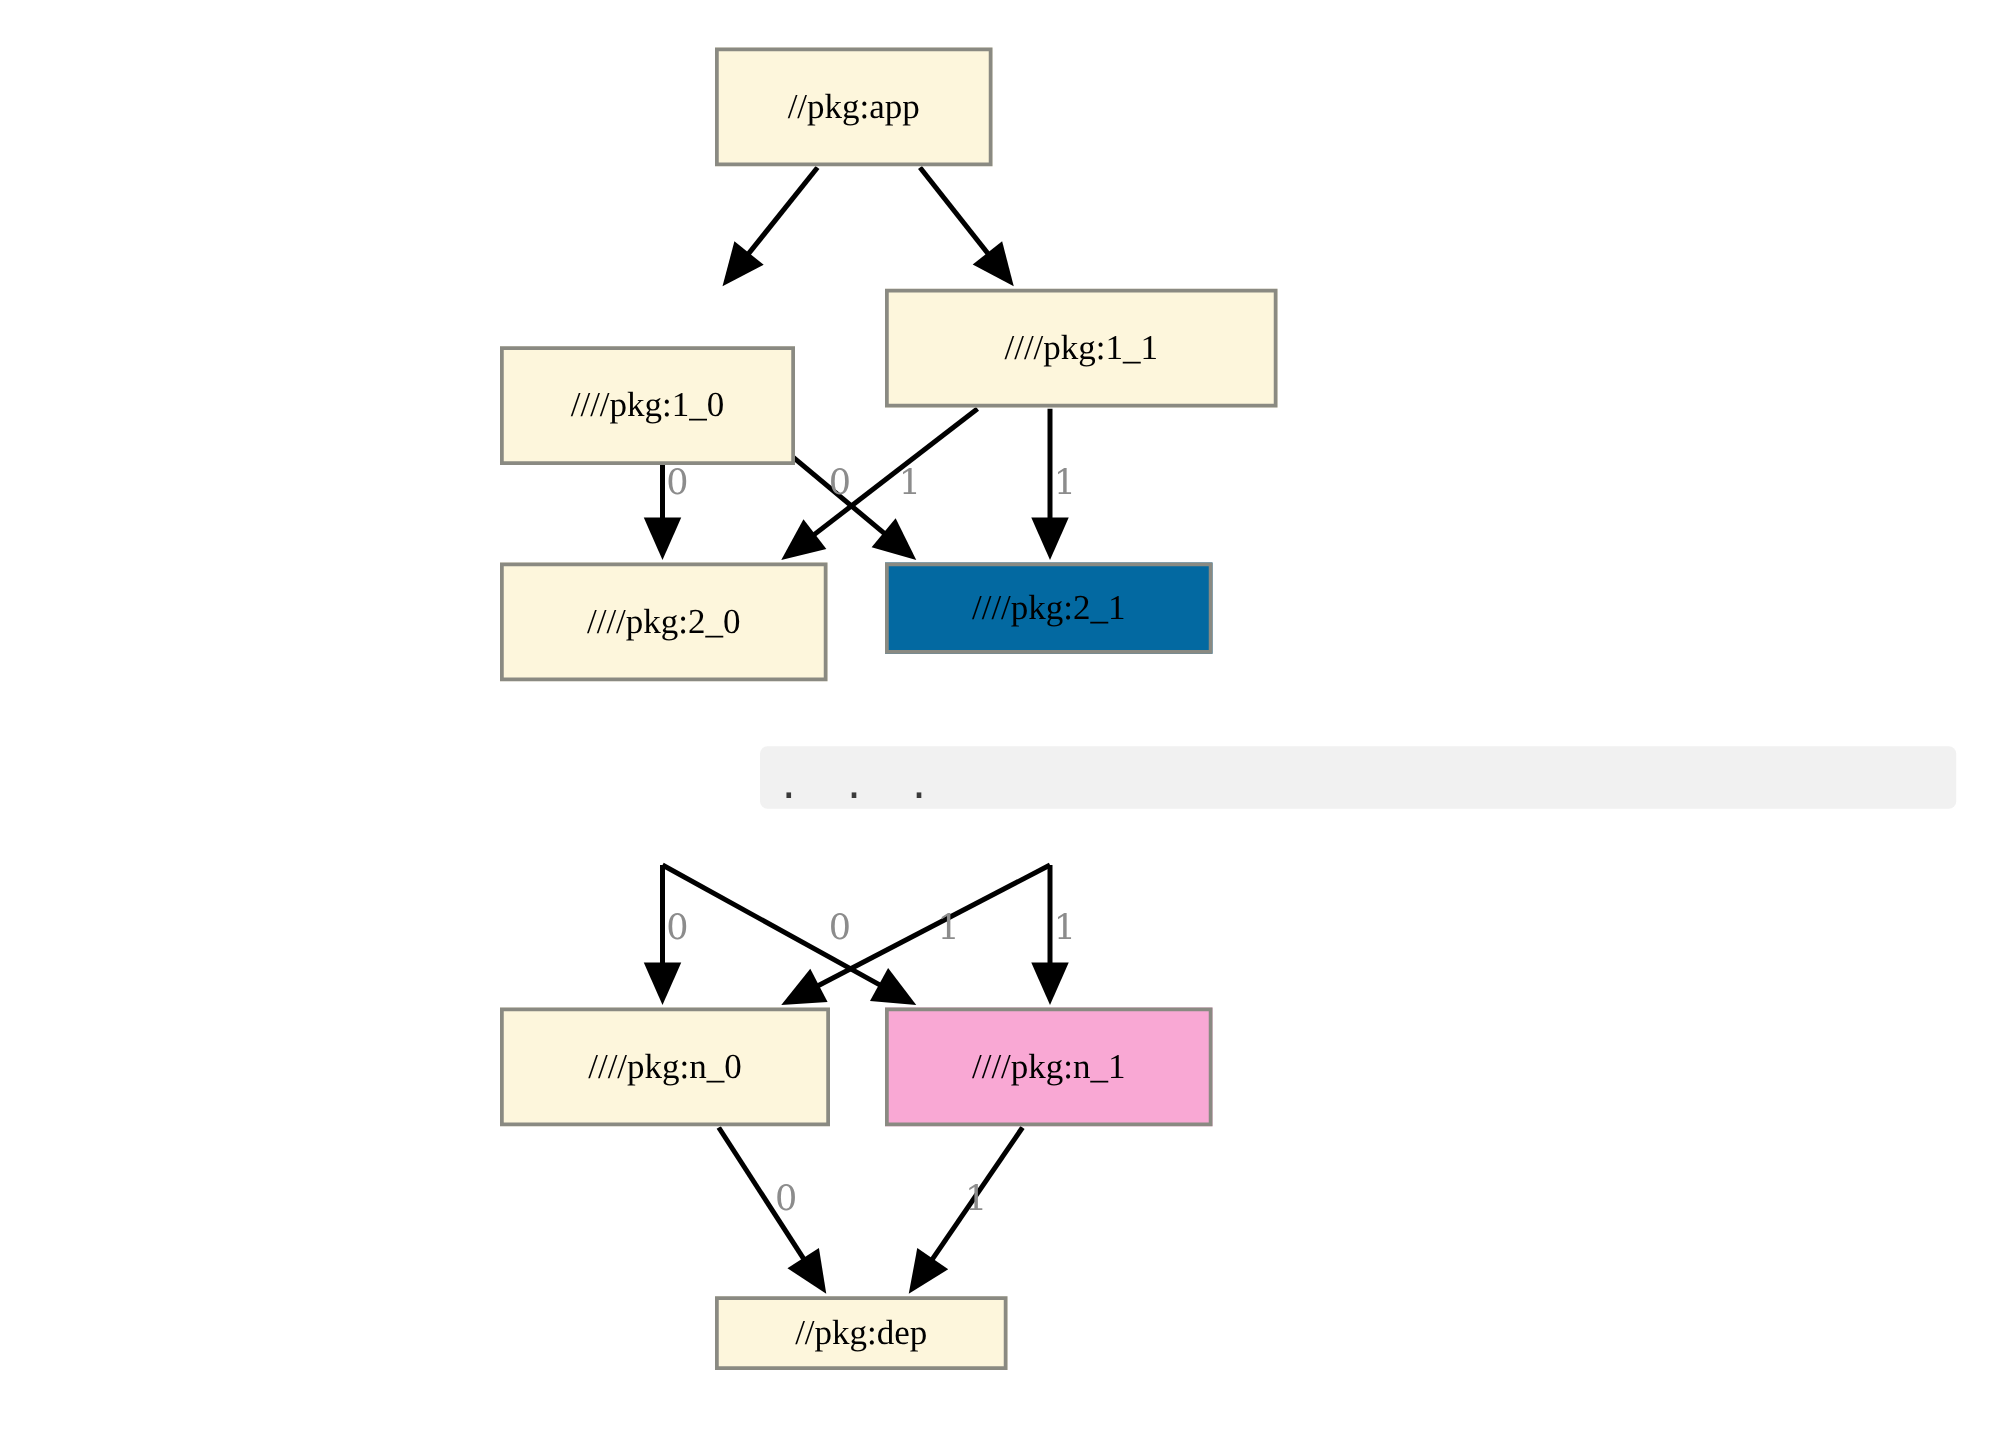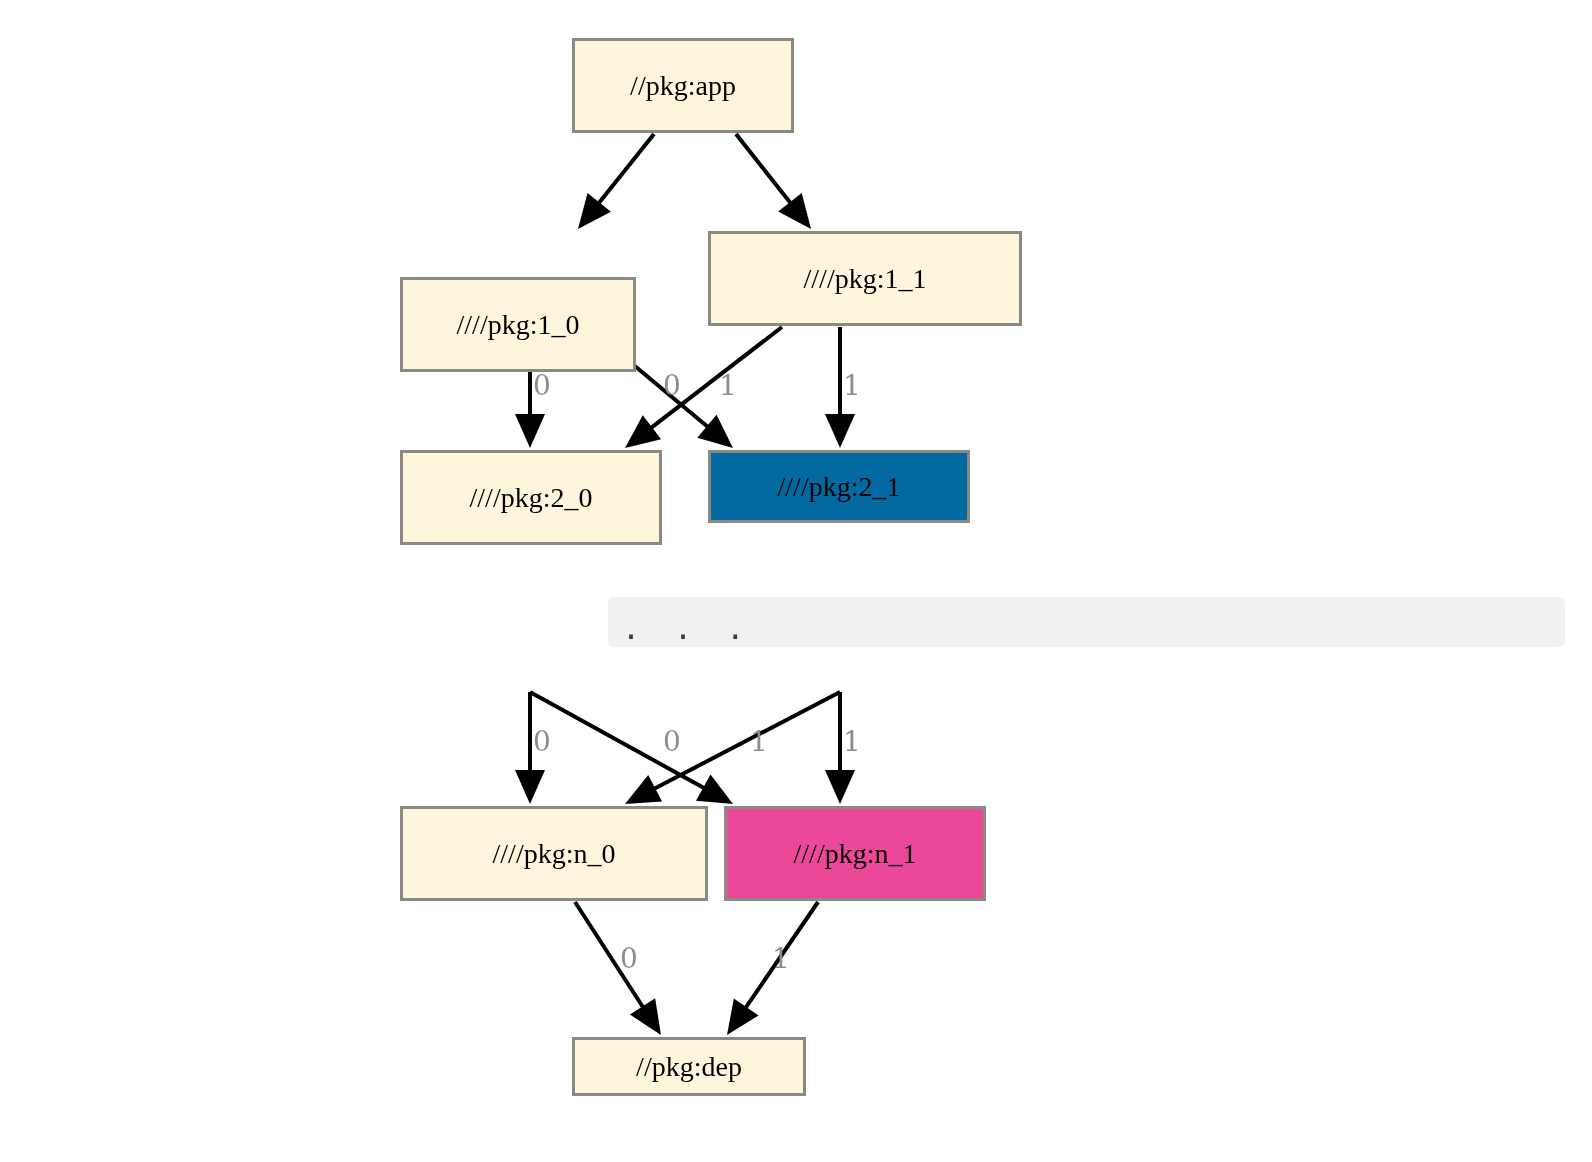--- a/index.html
+++ b/index.html
@@ -118,24 +118,24 @@
       </div>
       <div class="node-box" style="left: 708px; top: 231px; width: 314px; height: 95px; background: rgb(253, 246, 220); border-color: rgb(138, 138, 130);">
         <span class="node-label">////pkg:1_1</span>
       </div>
       <div class="node-box" style="left: 400px; top: 450px; width: 262px; height: 95px; background: rgb(253, 246, 220); border-color: rgb(138, 138, 130); align-items: center;">
         <span class="node-label">////pkg:2_0</span>
       </div>
       <div class="node-box" style="left: 708px; top: 450px; width: 262px; height: 73px; background: #0369a1; border-color: rgb(138, 138, 130);">
         <span class="node-label">////pkg:2_1</span>
       </div>
-      <div class="node-box" style="left: 400px; top: 806px; width: 308px; height: 95px; background: rgb(253, 246, 220); border-color: rgb(138, 138, 130);">
+      <div class="node-box" style="left: 400px; top: 806px; width: 264px; height: 95px; background: rgb(253, 246, 220); border-color: rgb(138, 138, 130);">
         <span class="node-label">////pkg:n_0</span>
       </div>
-      <div class="node-box" style="left: 724px; top: 806px; width: 262px; height: 95px; background: #ec4899; border-color: rgb(138, 138, 130);">
+      <div class="node-box" style="left: 708px; top: 806px; width: 262px; height: 95px; background: #f9a8d4; border-color: rgb(138, 138, 130);">
         <span class="node-label">////pkg:n_1</span>
       </div>
       <div class="node-box" style="left: 572px; top: 1037px; width: 234px; height: 59px; background: rgb(253, 246, 220); border-color: rgb(138, 138, 130);">
         <span class="node-label">//pkg:dep</span>
       </div>
     </div>
   <div id="edge-labels-group">
       <div class="edge-label" style="left: 533px; top: 372px; color: rgb(140, 140, 140);">0</div>
       <div class="edge-label" style="left: 663px; top: 372px; color: rgb(140, 140, 140);">0</div>
       <div class="edge-label" style="left: 719px; top: 372px; color: rgb(140, 140, 140);">1</div>

